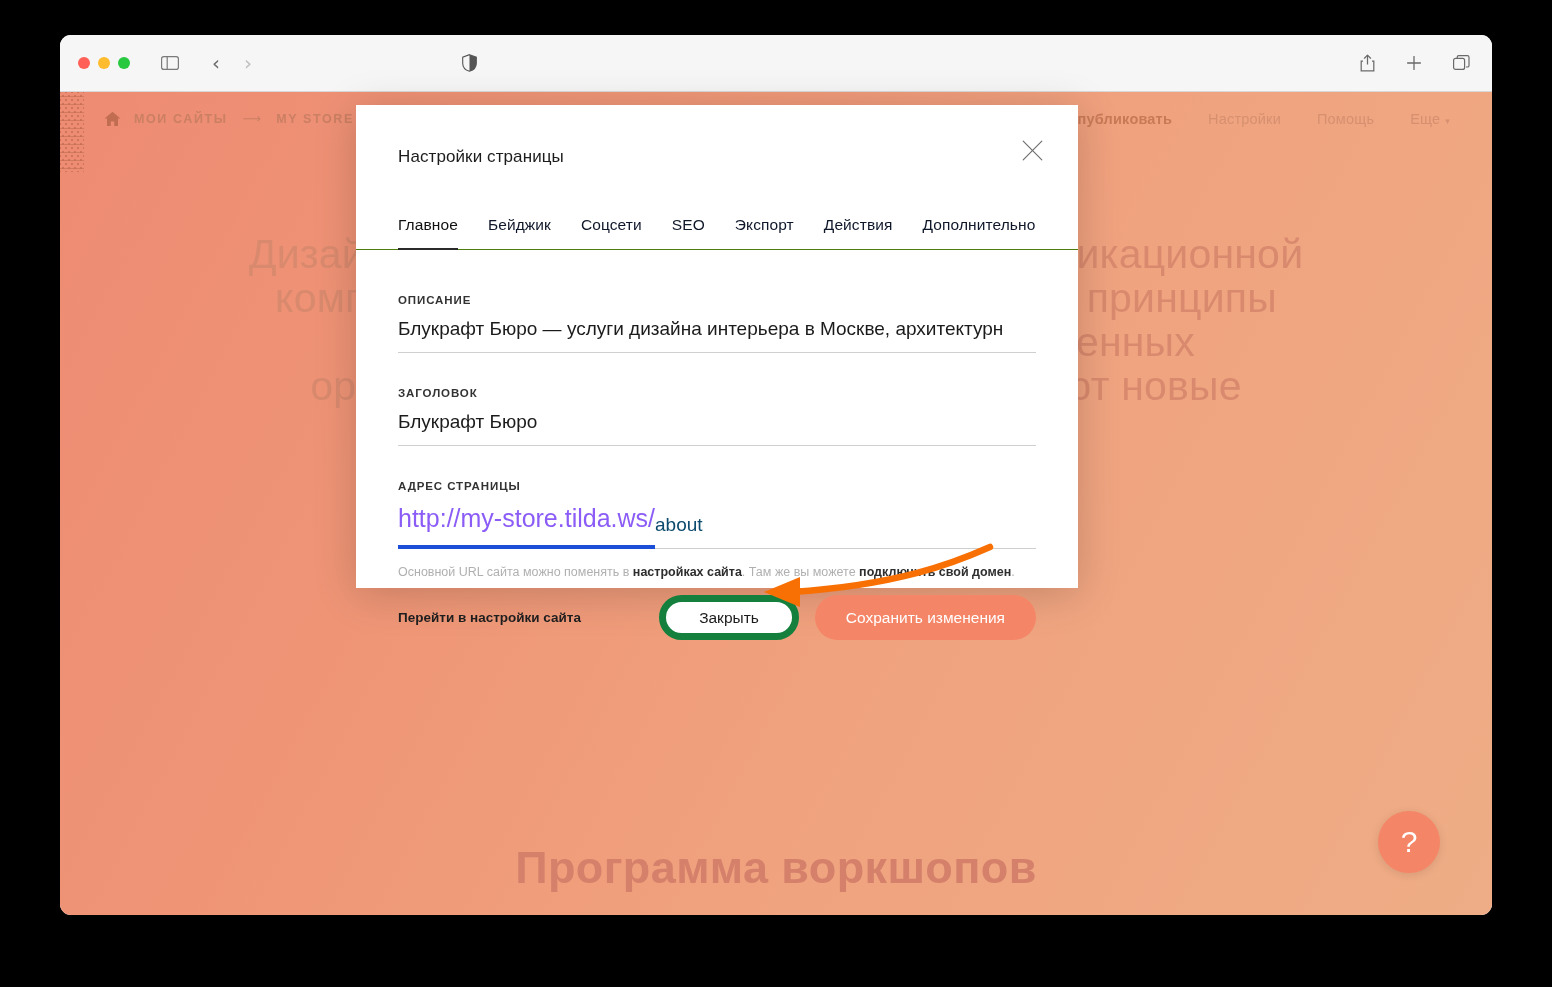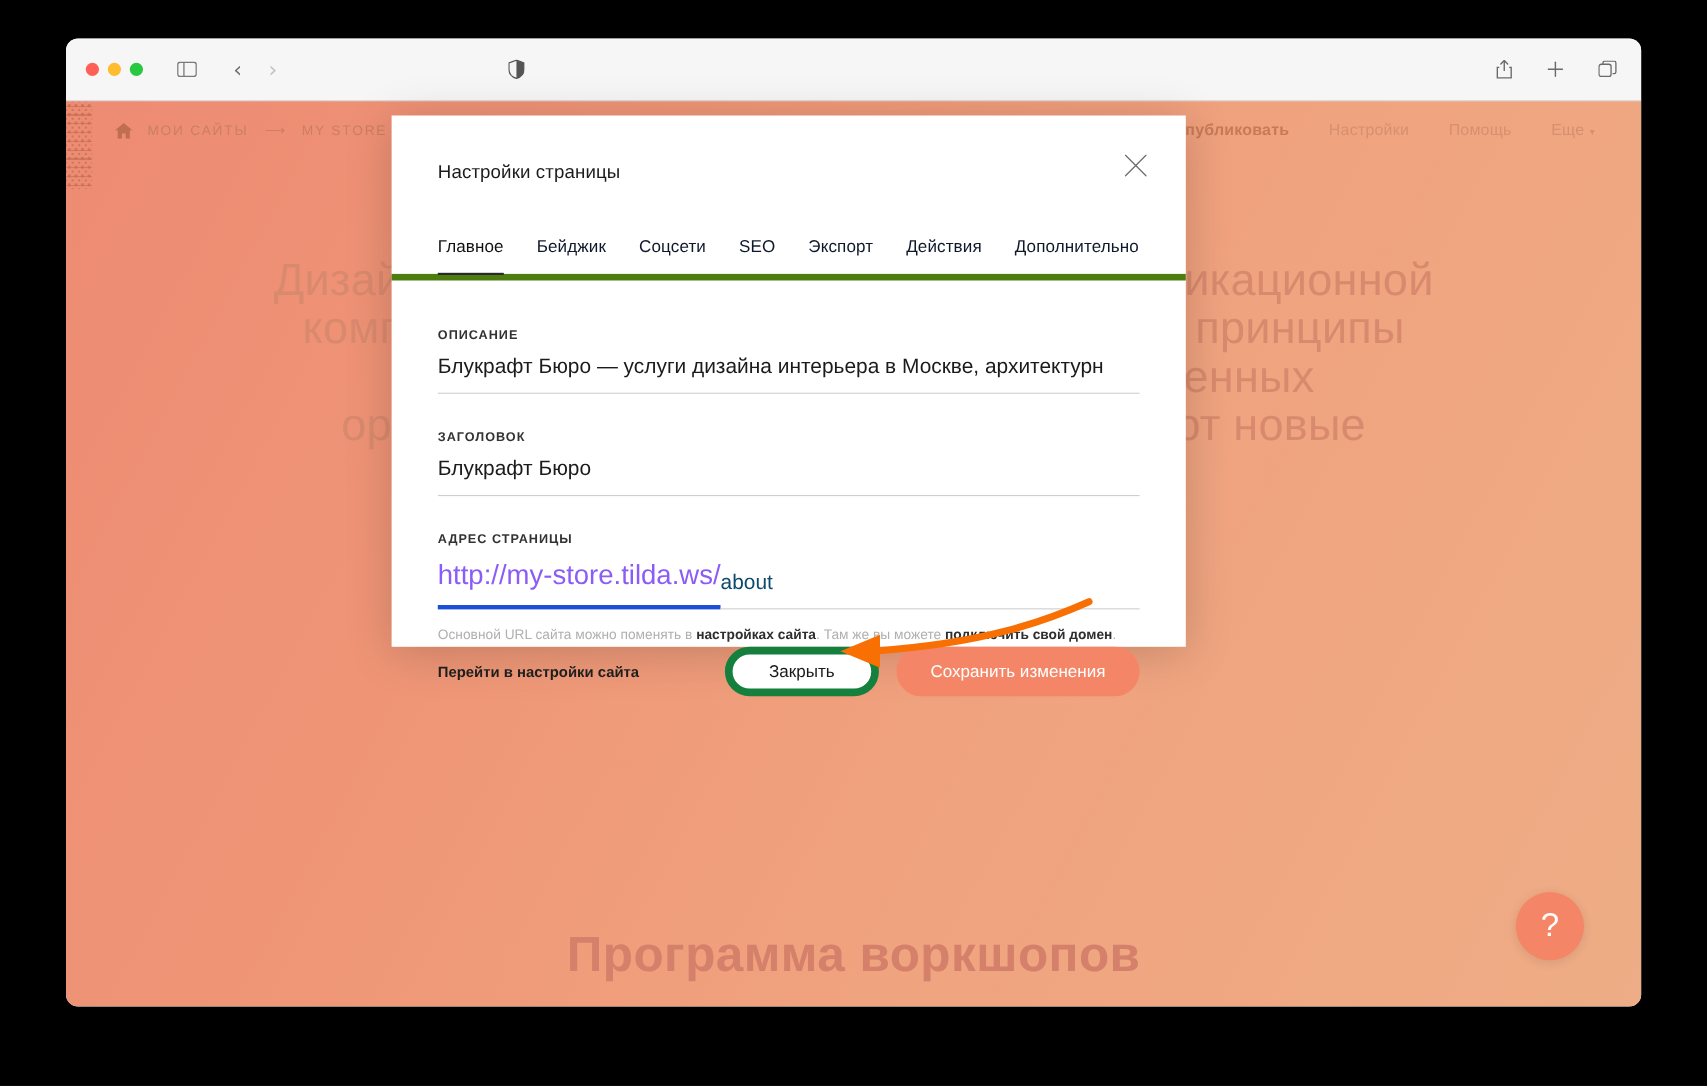--- a/index.html
+++ b/index.html
@@ -89,21 +89,21 @@
   
   .tilda-header {
     position: relative;
     height: 53px;
     display: flex; align-items: center;
     padding: 0 42px 0 44px;
   }
   .brand-left { display: flex; align-items: center; gap: 13px; }
   .home-icon { display: flex; align-items: center; color: #c06d52; }
   .crumb {
-    font-size: 12.5px; font-weight: normal; letter-spacing: 1.6px;
+    font-size: 12.5px; font-weight: bold; letter-spacing: 1.6px;
     color: #cb7f63;
   }
   .crumb-sep { color: #cb7f63; font-size: 13px; letter-spacing: 0; margin: 0 2px; }
   .caret { color: #cb7f63; font-size: 10px; margin-left: 16px; }
 
   .nav-right { margin-left: auto; display: flex; align-items: center; gap: 36px; }
   .nav-item { font-size: 14.5px; color: #d6906f; letter-spacing: .2px; }
   .nav-item.strong { color: #c87a57; font-weight: bold; }
   .nav-caret { font-size: 9px; margin-left: 5px; color: #d6906f; }
 
@@ -162,21 +162,21 @@
     position: absolute; right: 29px; top: 28px;
     width: 34px; height: 34px;
     display: flex; align-items: center; justify-content: center;
     cursor: pointer;
   }
 
   .tabs {
     display: flex; gap: 30px;
     padding: 0 42px;
     margin-top: 49px;
-    border-bottom: 6px solid #4d7c0f;
+    border-bottom: 1px solid #4d7c0f;
   }
   .tab {
     font-size: 15.5px; color: #0f172a;
     padding-bottom: 14px;
     cursor: pointer;
     border-bottom: 2px solid transparent;
     margin-bottom: -1px;
     letter-spacing: .1px;
   }
   .tab.active { color: #111; border-bottom-color: #2a2a2a; }
@@ -375,21 +375,21 @@
       <div class="field">
         <div class="field-label">ОПИСАНИЕ</div>
         <input class="field-input" type="text" value="Блукрафт Бюро — услуги дизайна интерьера в Москве, архитектурн" style="">
       </div>
 
       <div class="field">
         <div class="field-label">ЗАГОЛОВОК</div>
         <input class="field-input" type="text" value="Блукрафт Бюро" style="">
       </div>
 
-      <div class="field" style="margin-bottom:4px">
+      <div class="field" style="margin-bottom:16px">
         <div class="field-label">АДРЕС СТРАНИЦЫ</div>
         <div class="url-row">
           <span class="url-prefix">http://my-store.tilda.ws/</span>
           <input class="url-slug" type="text" value="about" style="">
         </div>
         <div class="hint">
           <span>Основной URL сайта можно поменять в </span><b>настройках сайта</b><span>. Там же вы можете </span><b>подключить свой домен</b><span>.</span>
         </div>
       </div>
     </div>

